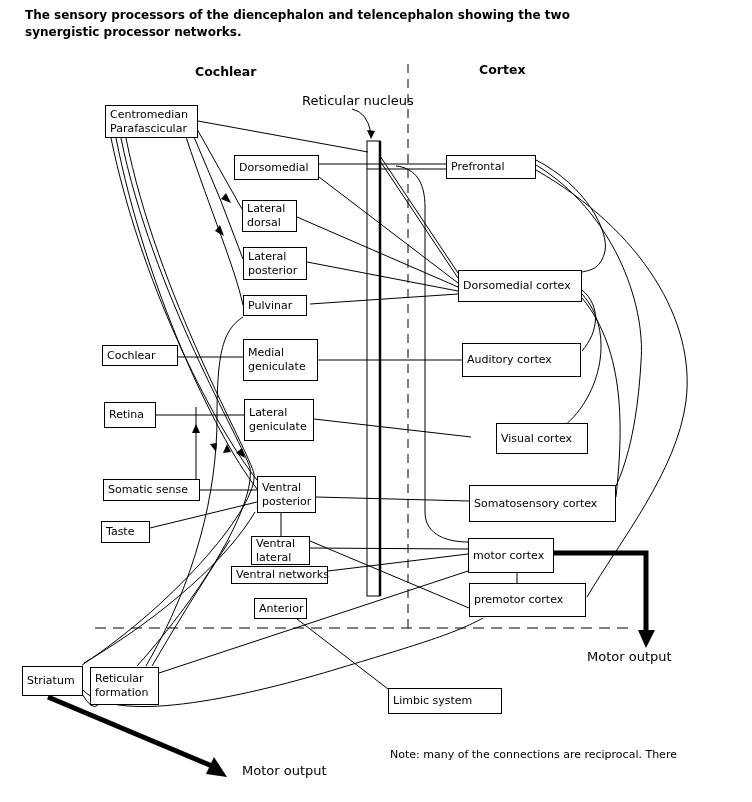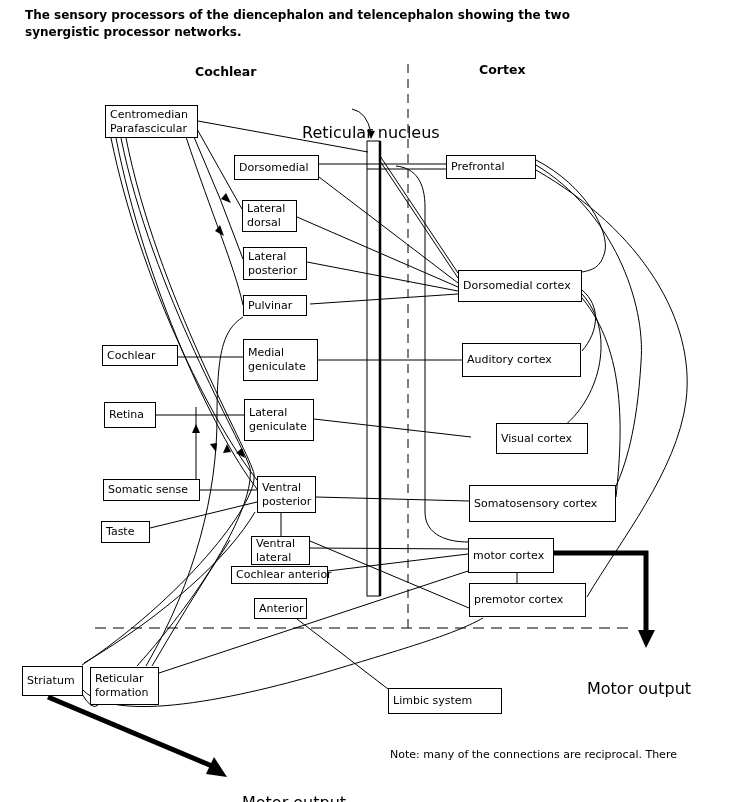--- a/index.html
+++ b/index.html
@@ -3,21 +3,21 @@
 <meta charset="utf-8">
 <style>
   html,body{margin:0;padding:0;background:#fff;}
   #canvas{position:relative;width:752px;height:802px;background:#ffffff;
           font-family:"DejaVu Sans","Liberation Sans",sans-serif;color:#000;overflow:hidden;}
   #wires{position:absolute;left:0;top:0;z-index:1;}
   .box{position:absolute;z-index:2;background:#fff;border:1px solid #000;
        font-size:11px;line-height:14px;display:flex;flex-direction:column;
        justify-content:center;padding:8px 4px;white-space:nowrap;box-sizing:border-box;}
   .box span{display:block;}
-  .lbl{position:absolute;z-index:2;font-size:16px;line-height:14px;white-space:nowrap;margin-top:32px;}
+  .lbl{position:absolute;z-index:2;font-size:13px;line-height:14px;white-space:nowrap;}
   .hdr{position:absolute;z-index:2;font-size:12.5px;font-weight:bold;white-space:nowrap;}
   #title{position:absolute;left:25px;top:7px;z-index:2;font-size:12px;font-weight:bold;line-height:17px;}
   #note{position:absolute;left:390px;top:747px;z-index:2;font-size:11px;line-height:16px;}
 </style>
 </head>
 <body>
 
 <div id="canvas">
 
   <svg id="wires" width="752" height="802" viewBox="0 0 752 802">
@@ -147,21 +147,21 @@
     <span>posterior</span>
   </div>
   <div class="box" style="left:101px;top:521px;width:49px;height:22px">
     <span>Taste</span>
   </div>
   <div class="box" style="left:251px;top:536px;width:59px;height:29px">
     <span>Ventral</span>
     <span>lateral</span>
   </div>
   <div class="box" style="left:231px;top:566px;width:97px;height:17px">
-    <span>Cochlear anterior</span>
+    <span>Ventral networks</span>
   </div>
   <div class="box" style="left:254px;top:598px;width:53px;height:21px">
     <span>Anterior</span>
   </div>
   <div class="box" style="left:22px;top:666px;width:61px;height:30px">
     <span>Striatum</span>
   </div>
   <div class="box" style="left:90px;top:667px;width:69px;height:38px">
     <span>Reticular</span>
     <span>formation</span>

